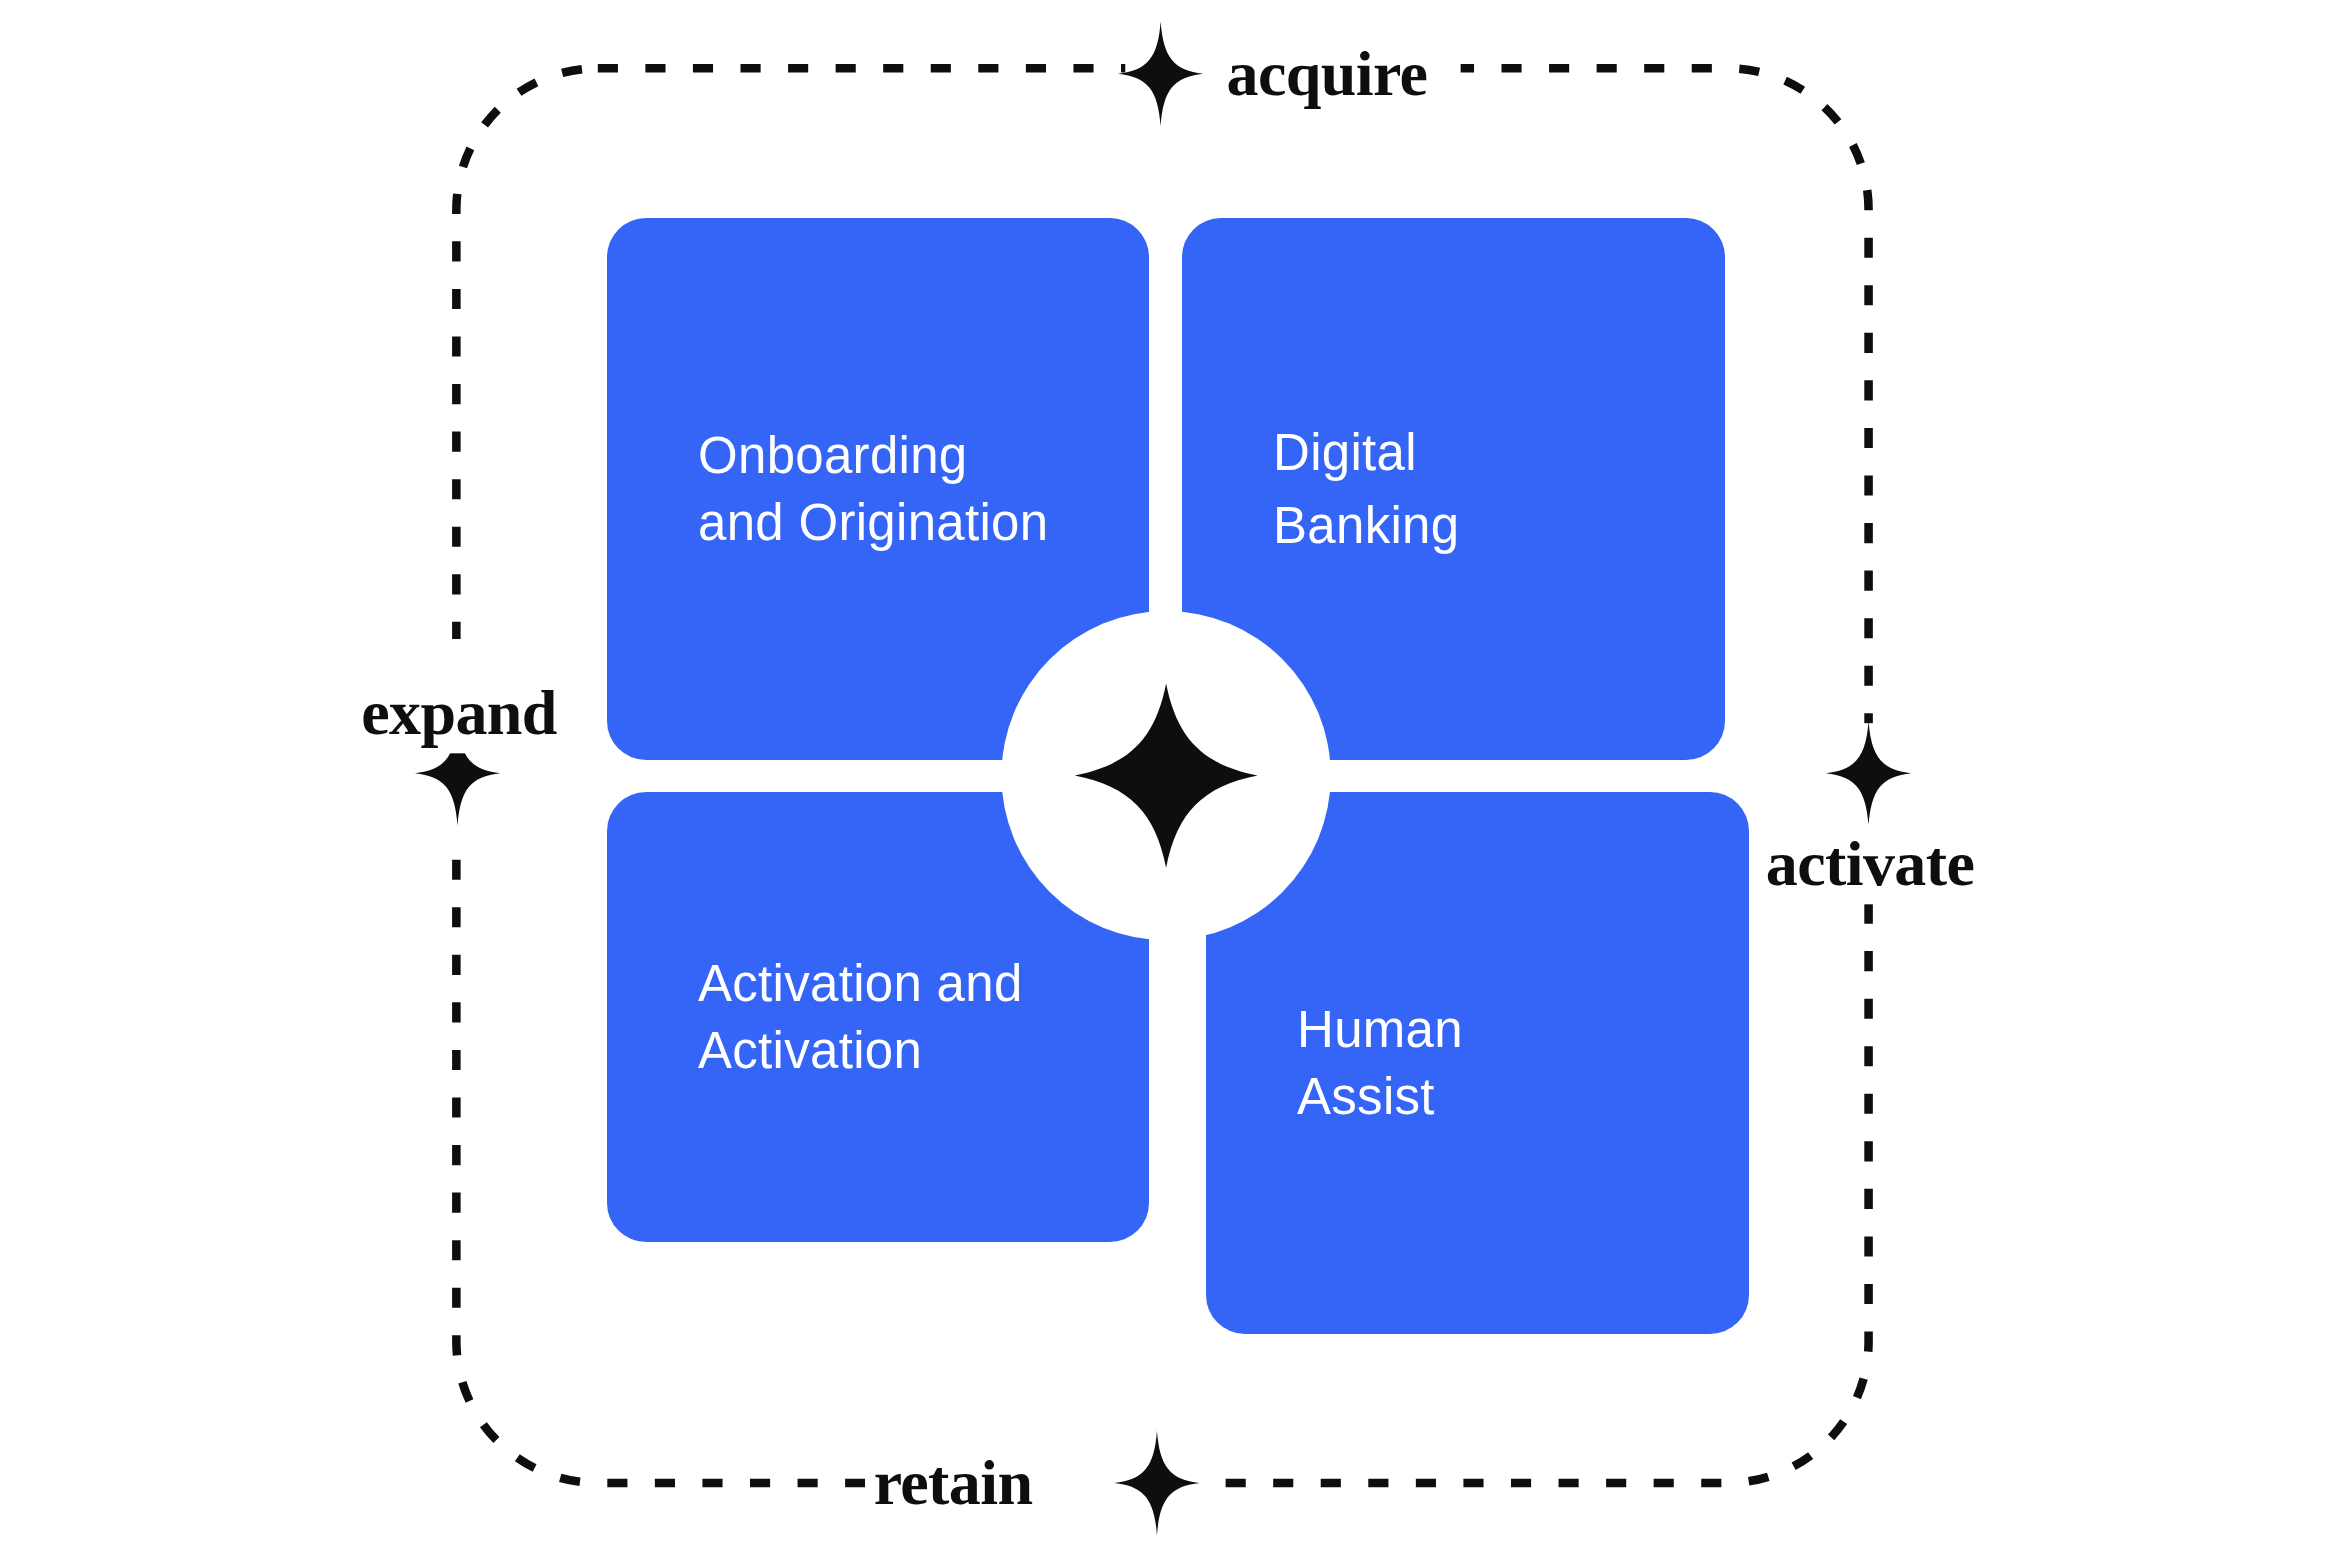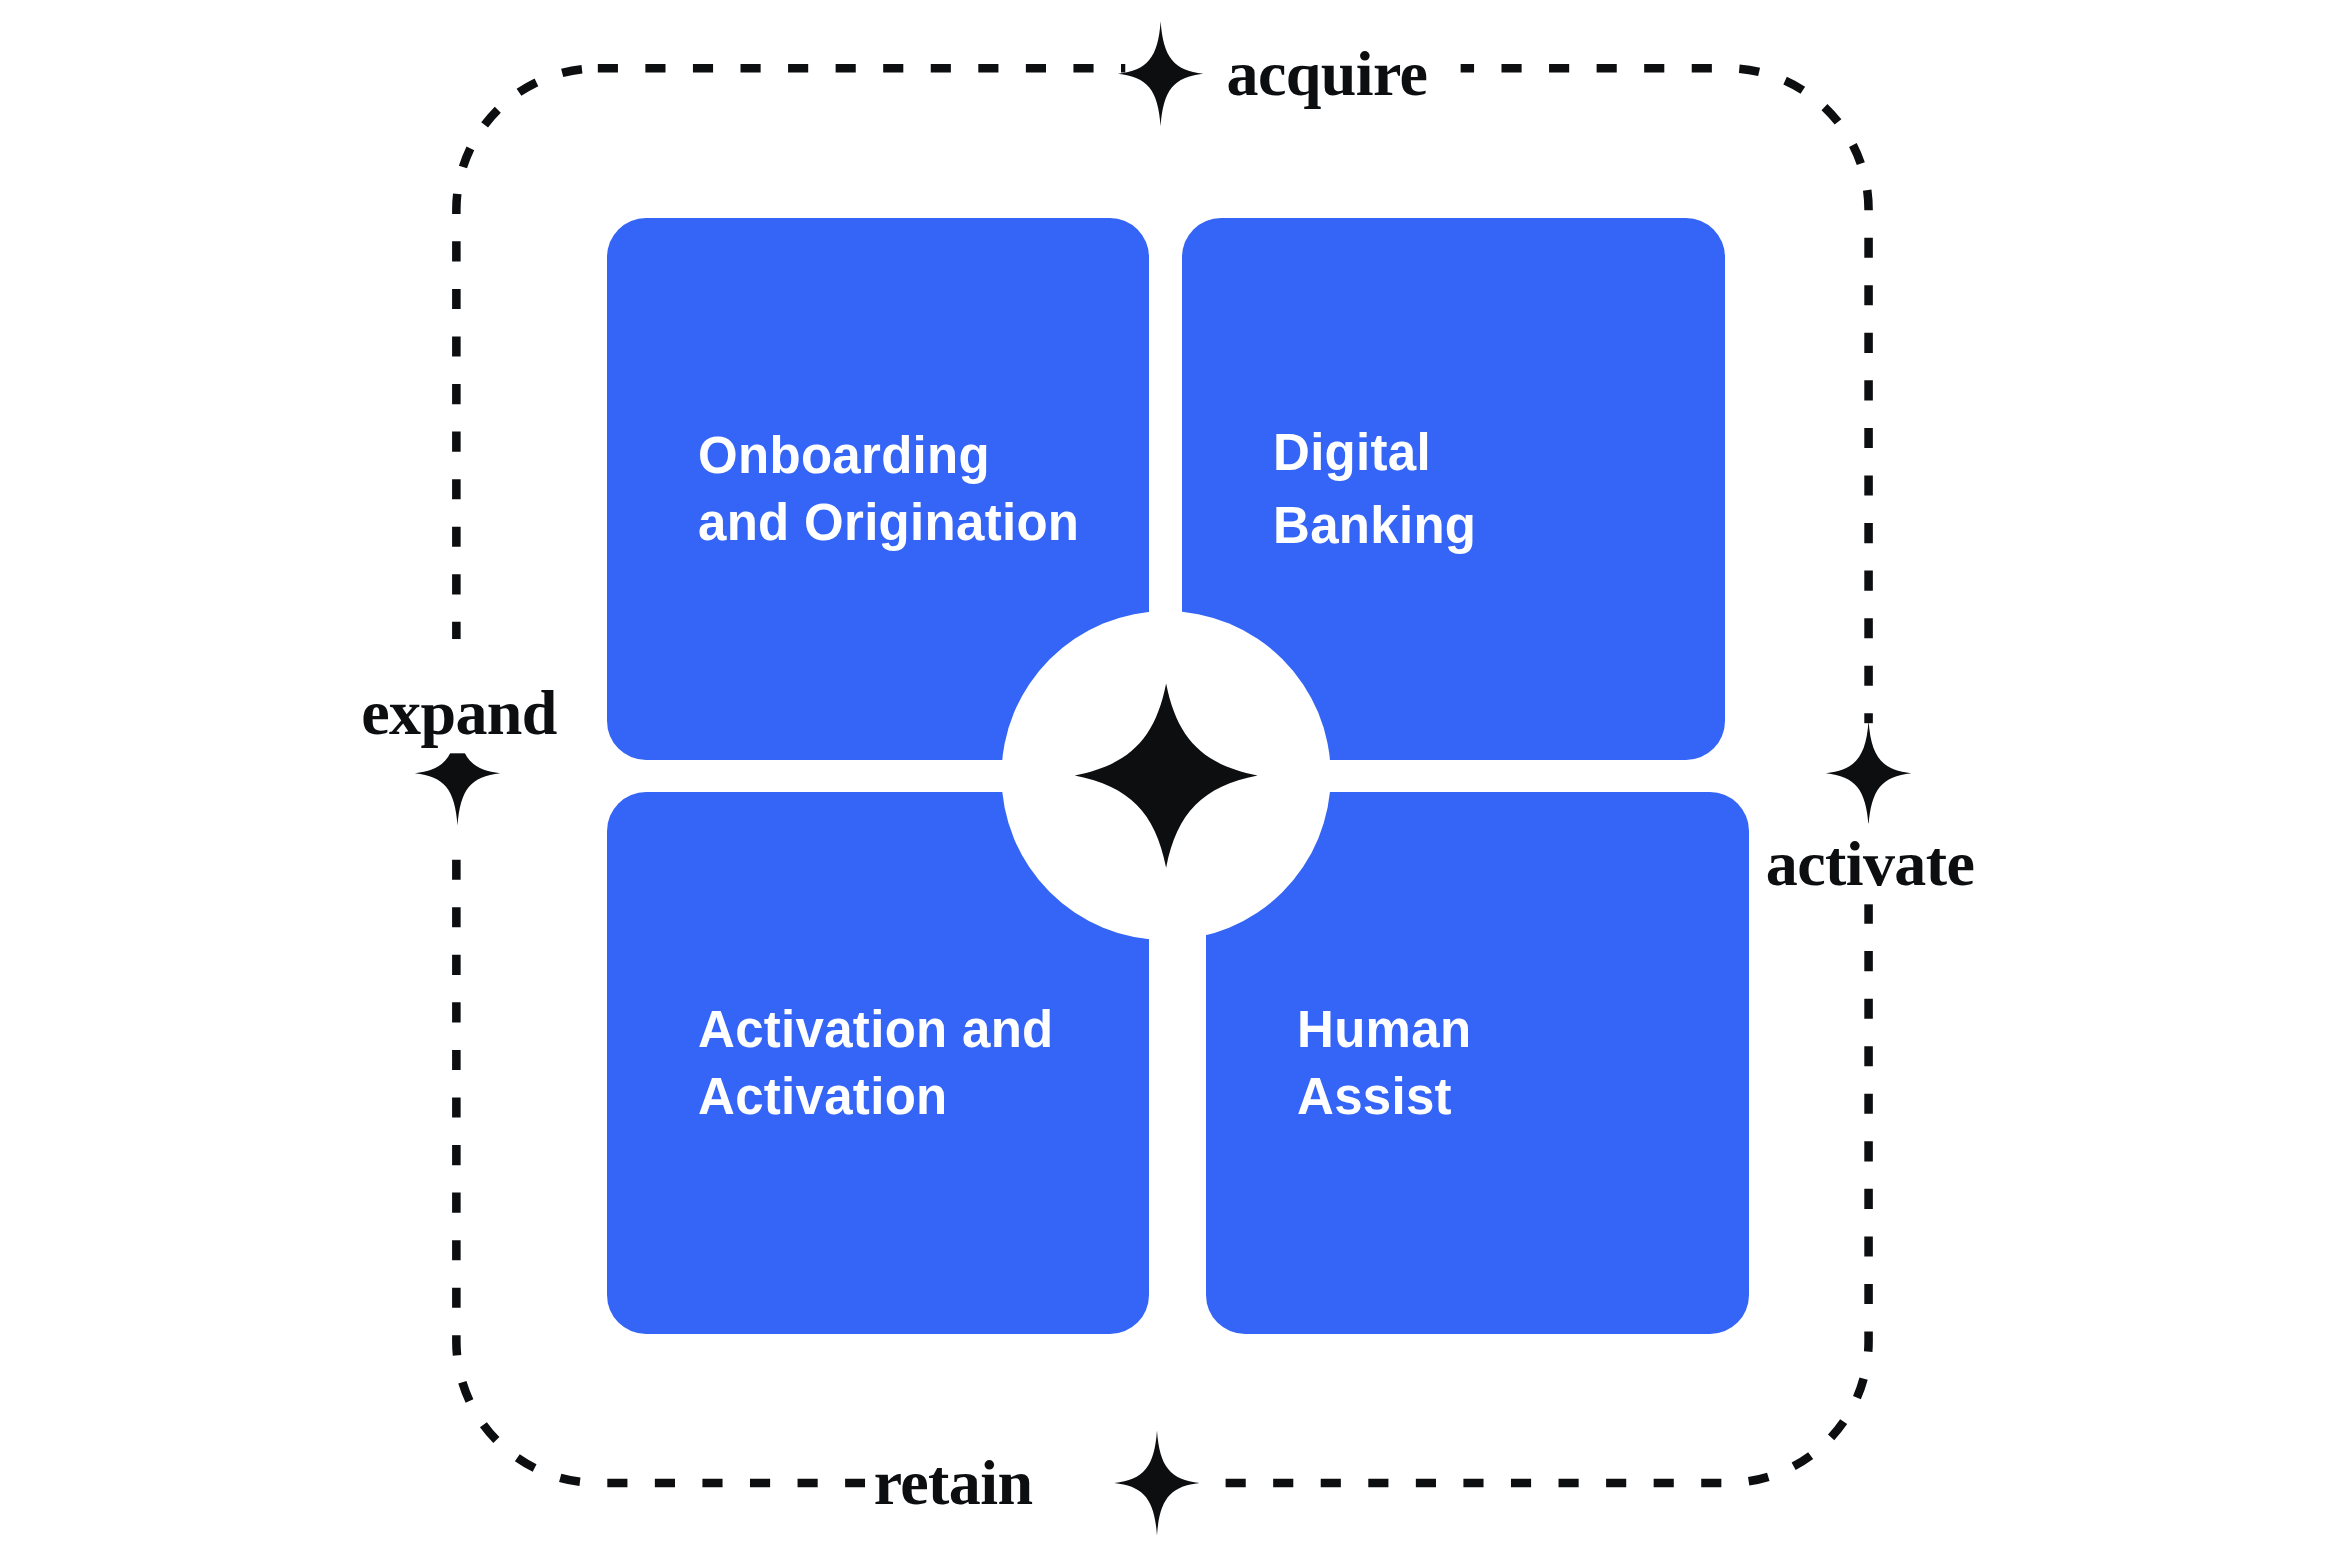--- a/index.html
+++ b/index.html
@@ -24,27 +24,27 @@
     display: flex;
     flex-direction: column;
     justify-content: center;
     box-sizing: border-box;
     padding-left: 91px;
     padding-right: 37px;
     z-index: 1;
   }
   .card-tl { left: 607px;  top: 218px;  width: 542px; height: 542px; }
   .card-tr { left: 1182px; top: 218px;  width: 543px; height: 542px; gap: 6px; }
-  .card-bl { left: 607px;  top: 792px; width: 542px; height: 542px; }
+  .card-bl { left: 607px;  top: 792px; width: 542px; height: 450px; }
   .card-br { left: 1182px; top: 792px; width: 543px; height: 542px; margin-left: 24px; }
   .card-line {
     color: var(--card-text, #ffffff);
     font-size: 51px;
     line-height: 67px;
-    font-weight: 700;
+    font-weight: 400;
     letter-spacing: 0.3px;
   }
   #overlay {
     position: absolute;
     left: 0; top: 0;
     width: 2342px;
     height: 1561px;
     z-index: 2;
     pointer-events: none;
   }

